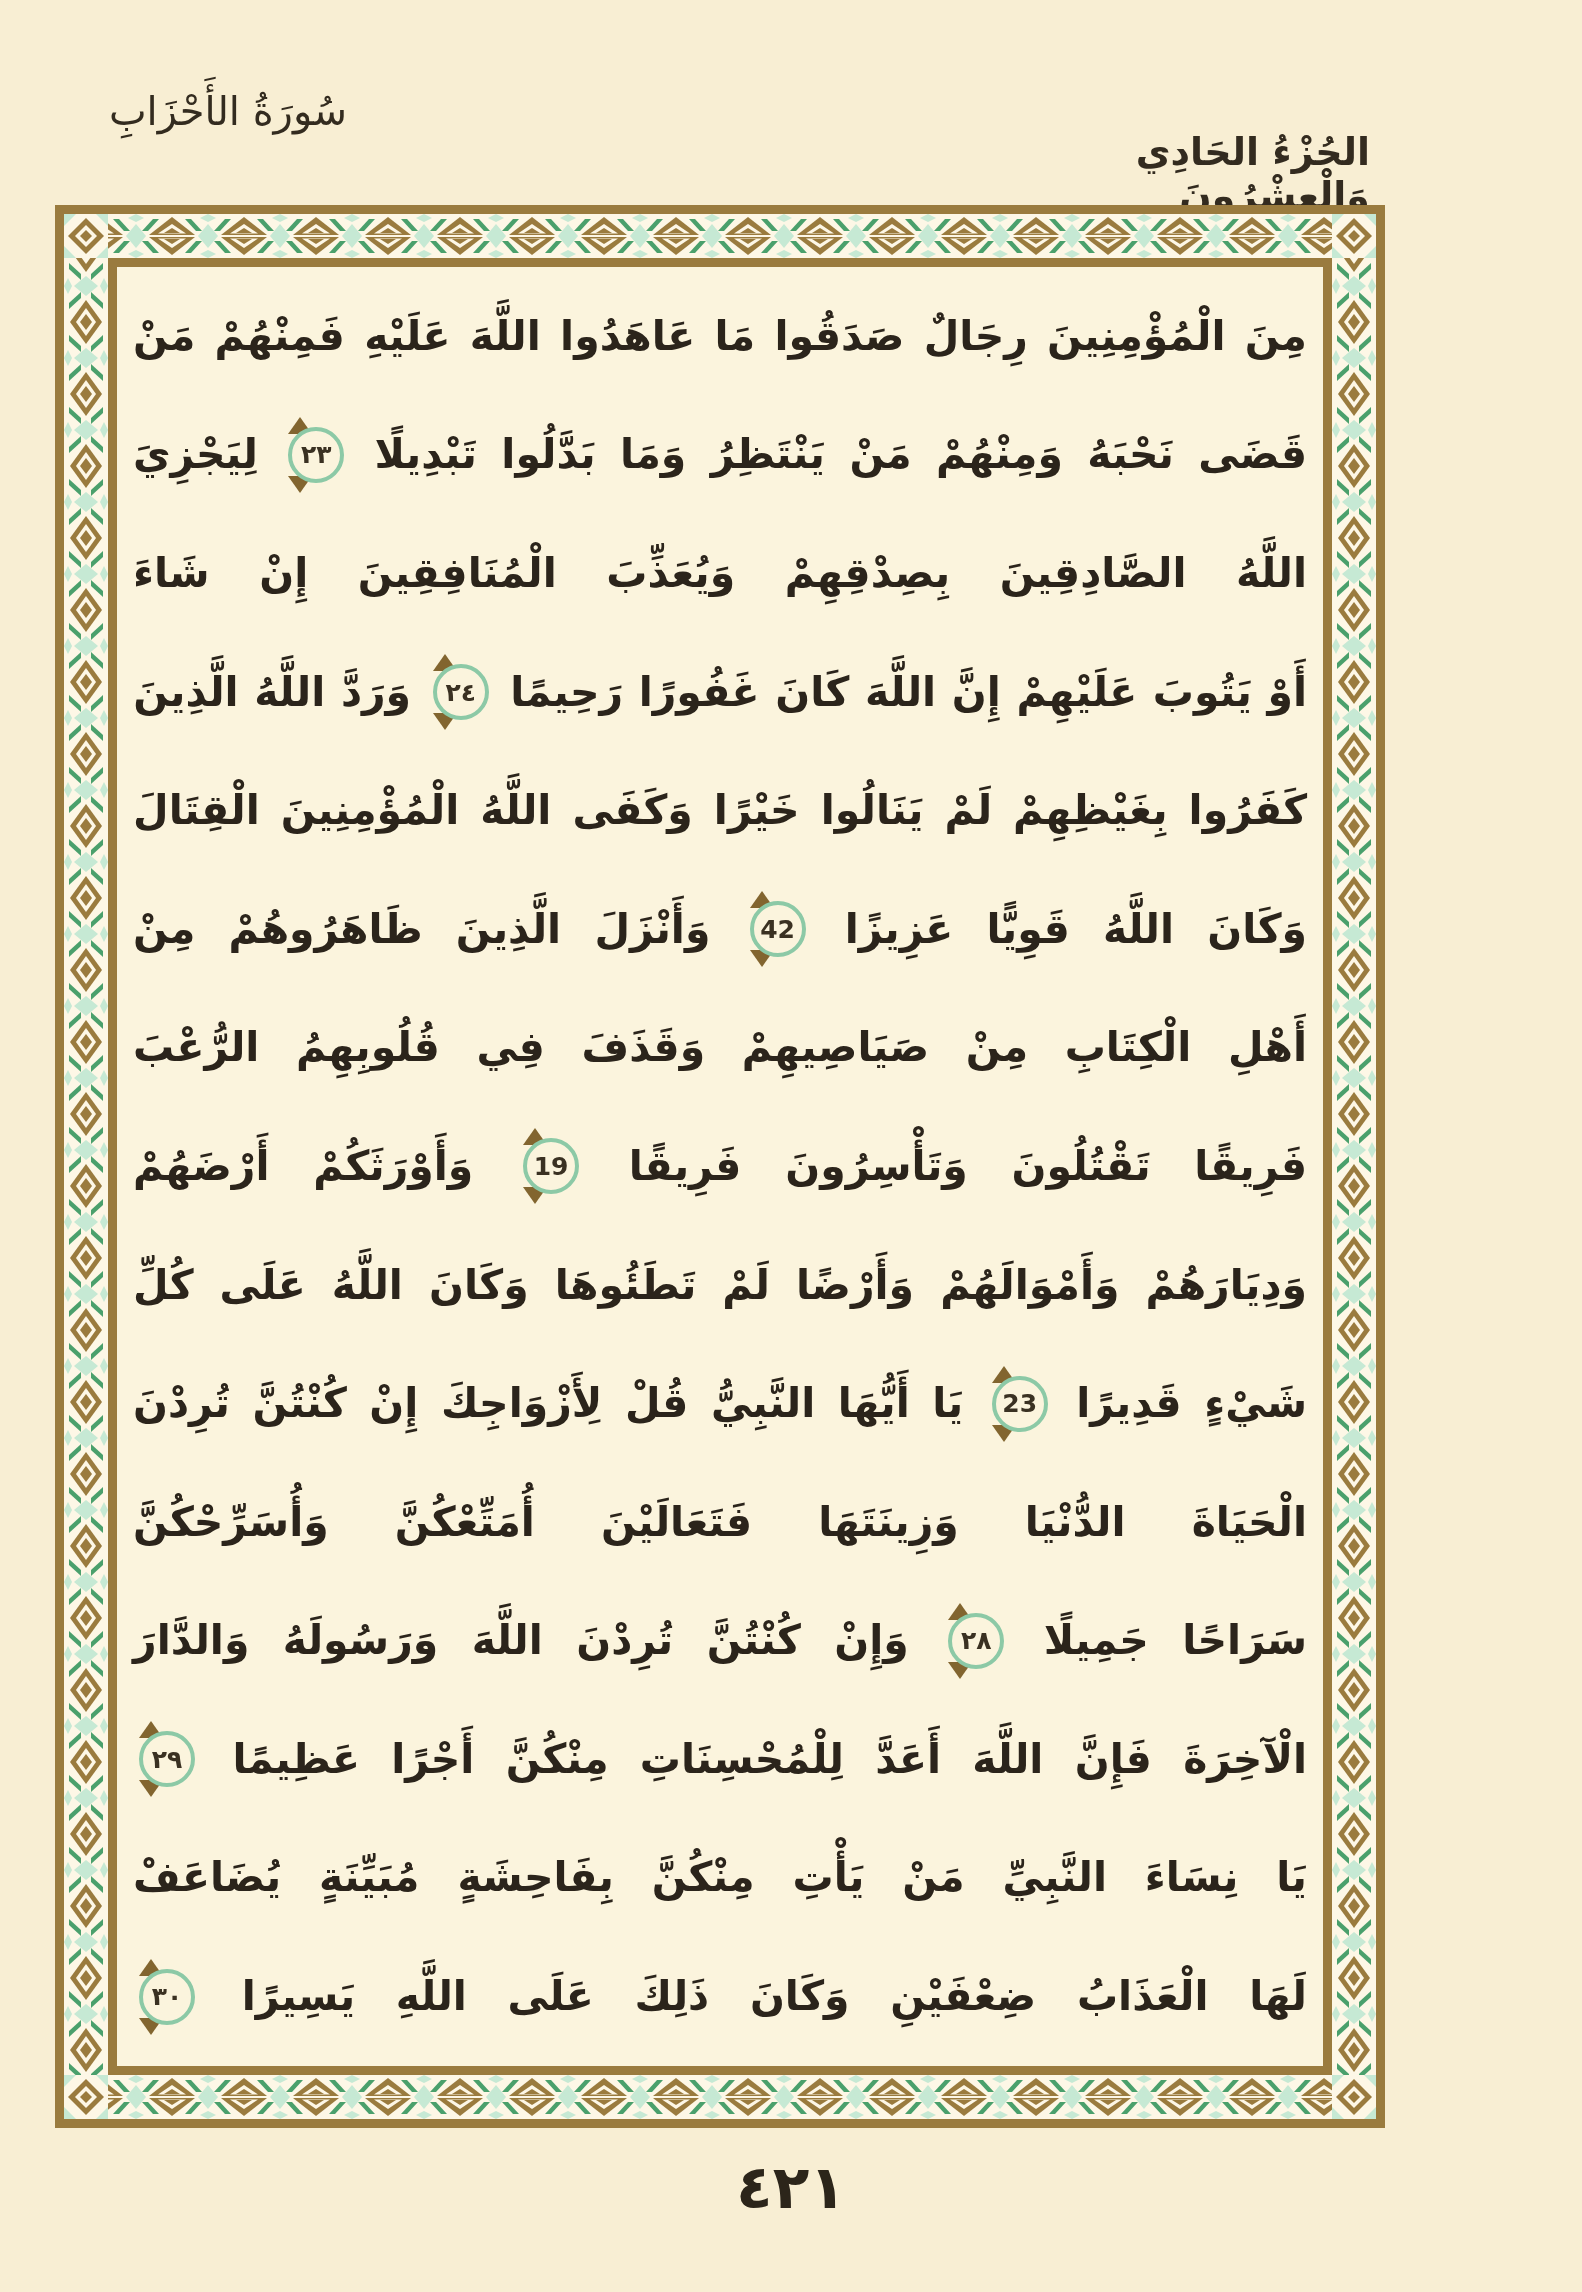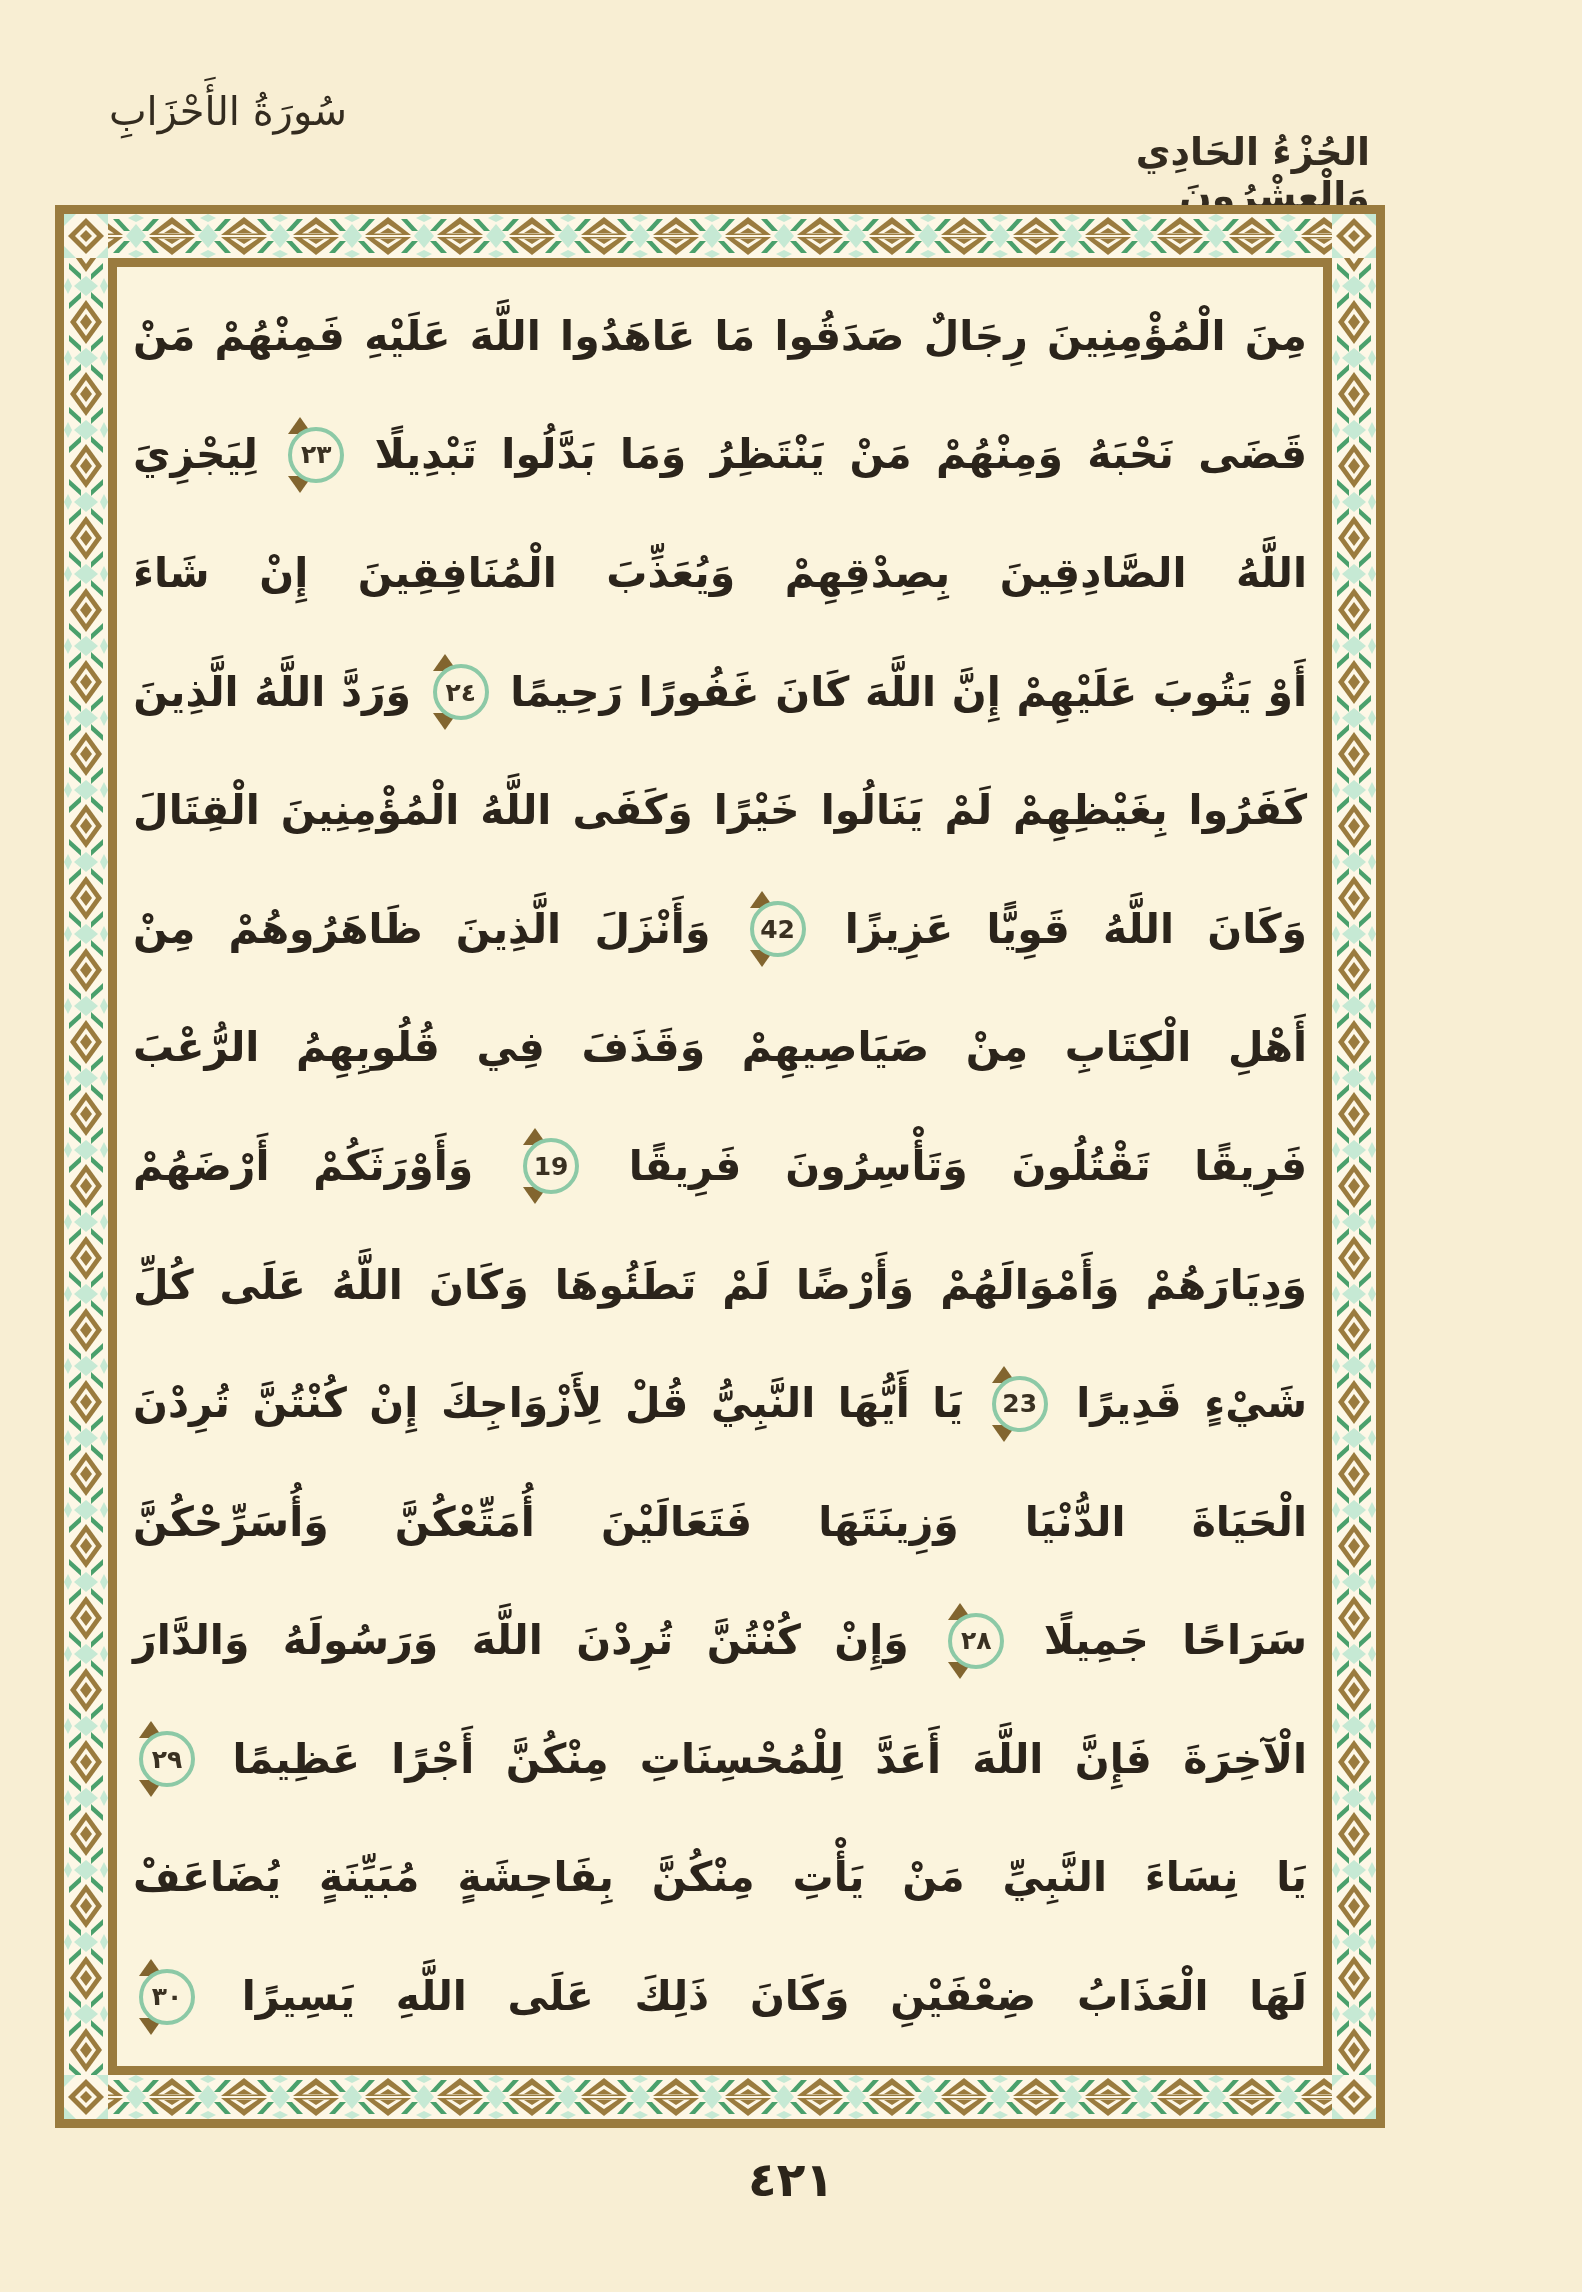--- a/index.html
+++ b/index.html
@@ -78,21 +78,21 @@
   }
   .ring{
     width:56px;height:56px;border-radius:50%;
     border:4px solid var(--ring);background:var(--area-bg);
     display:flex;align-items:center;justify-content:center;z-index:1;
   }
   .vnum{font-size:25px;font-weight:bold;color:#3a3122;line-height:1;}
   
   .page-number{
     position:absolute;left:0;top:2152px;width:100%;
-    text-align:center;font-size:47px;font-weight:bold;color:#2c251a;
+    text-align:center;font-size:60px;font-weight:bold;color:#2c251a;
     letter-spacing:6px;
   }
   .svg-defs{position:absolute;width:0;height:0;}
 </style>
 </head>
 <body>
 
 <svg class="svg-defs" aria-hidden="true">
   <defs>
     <pattern id="bandH" width="72" height="44" patternUnits="userSpaceOnUse">

